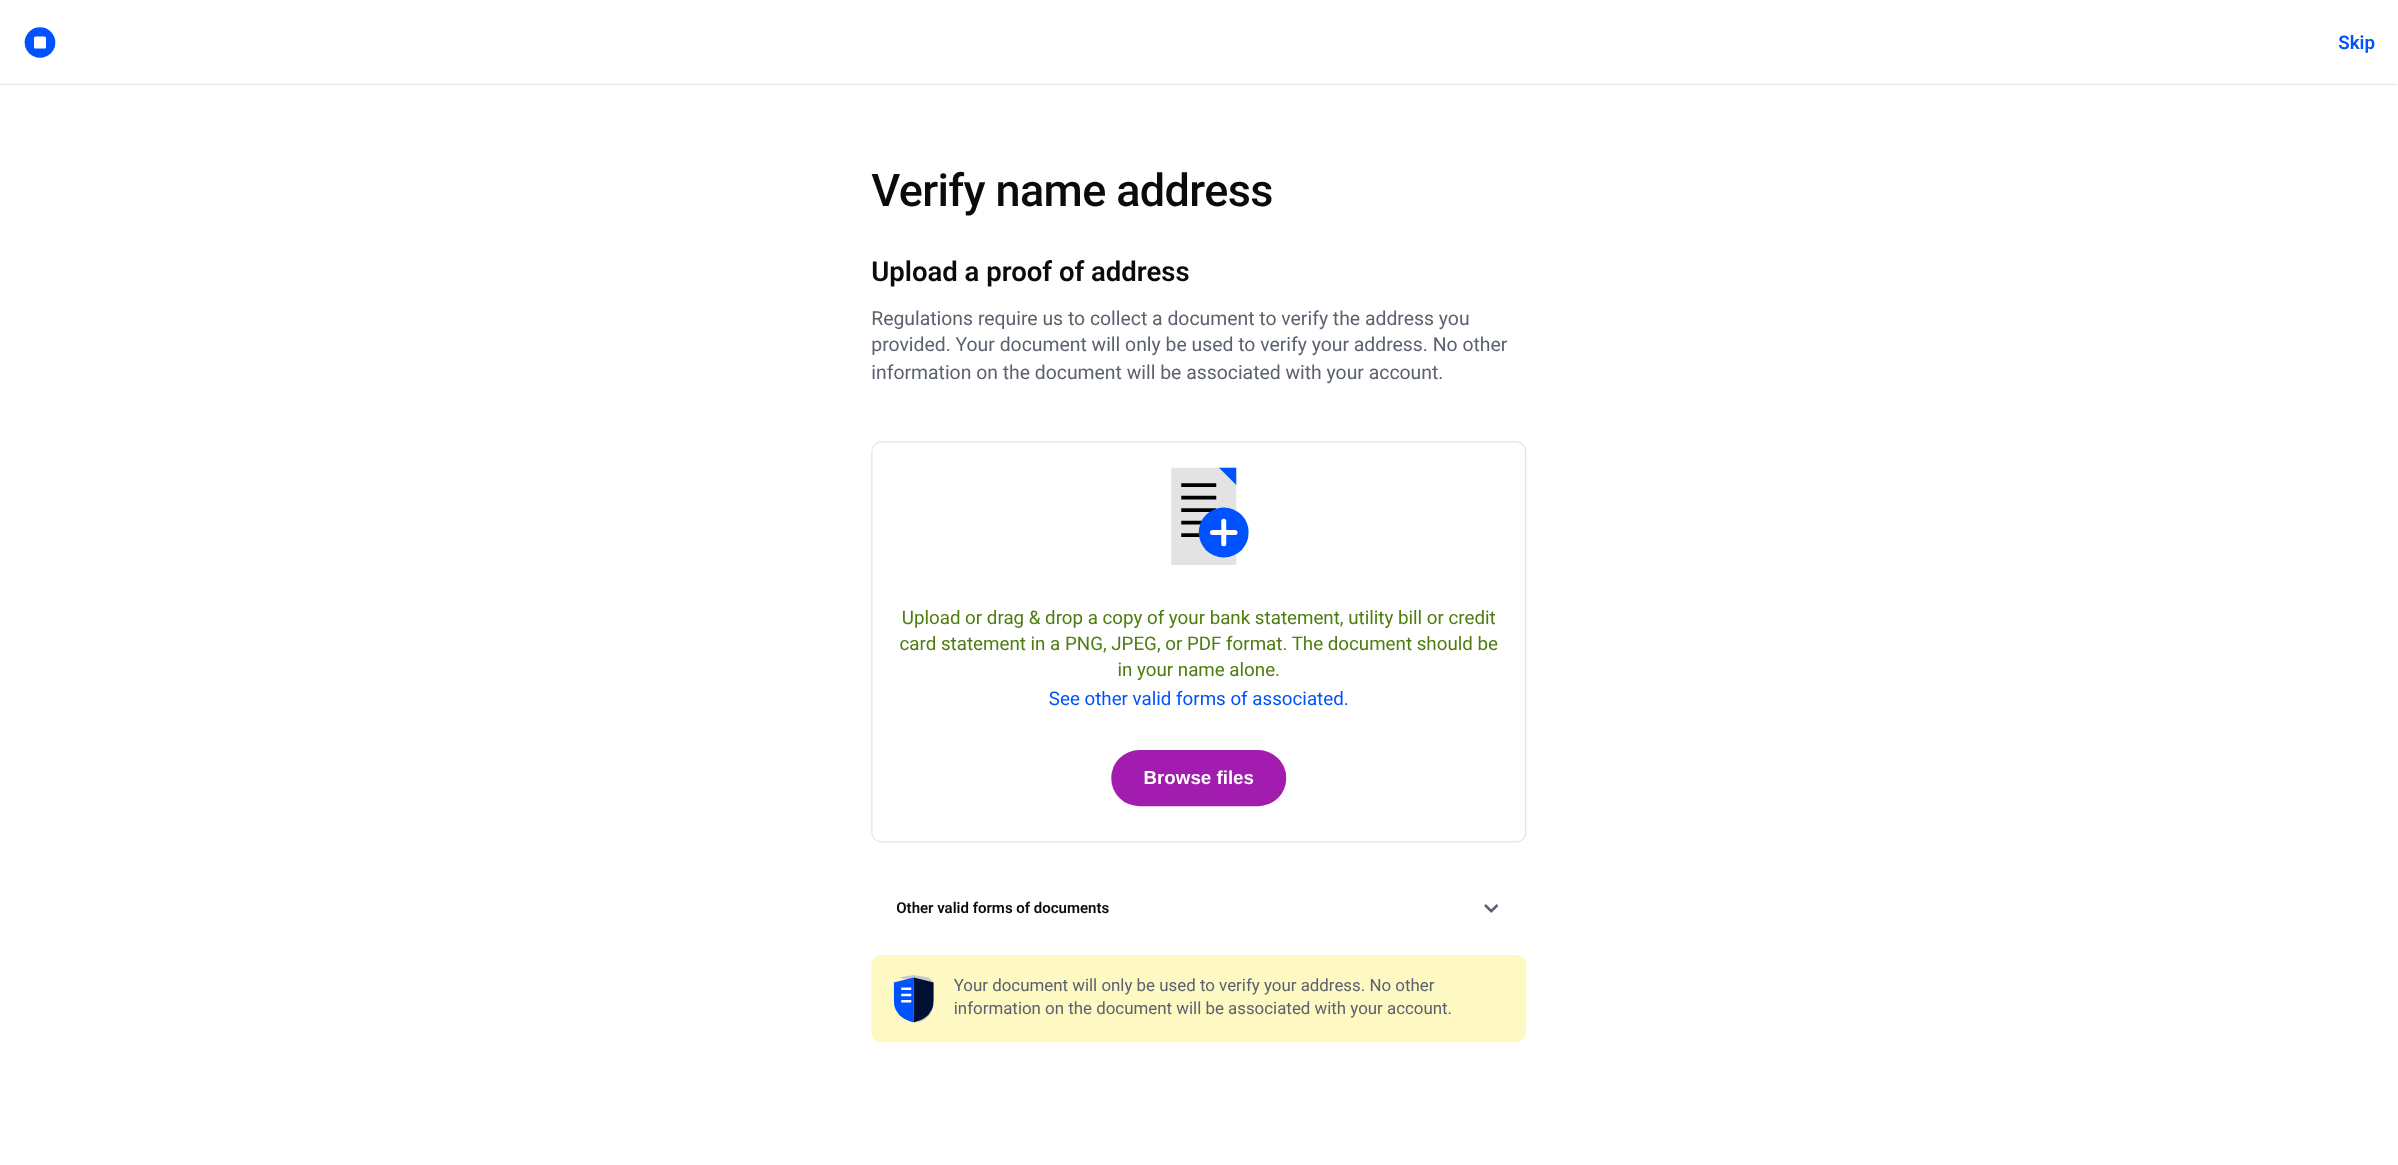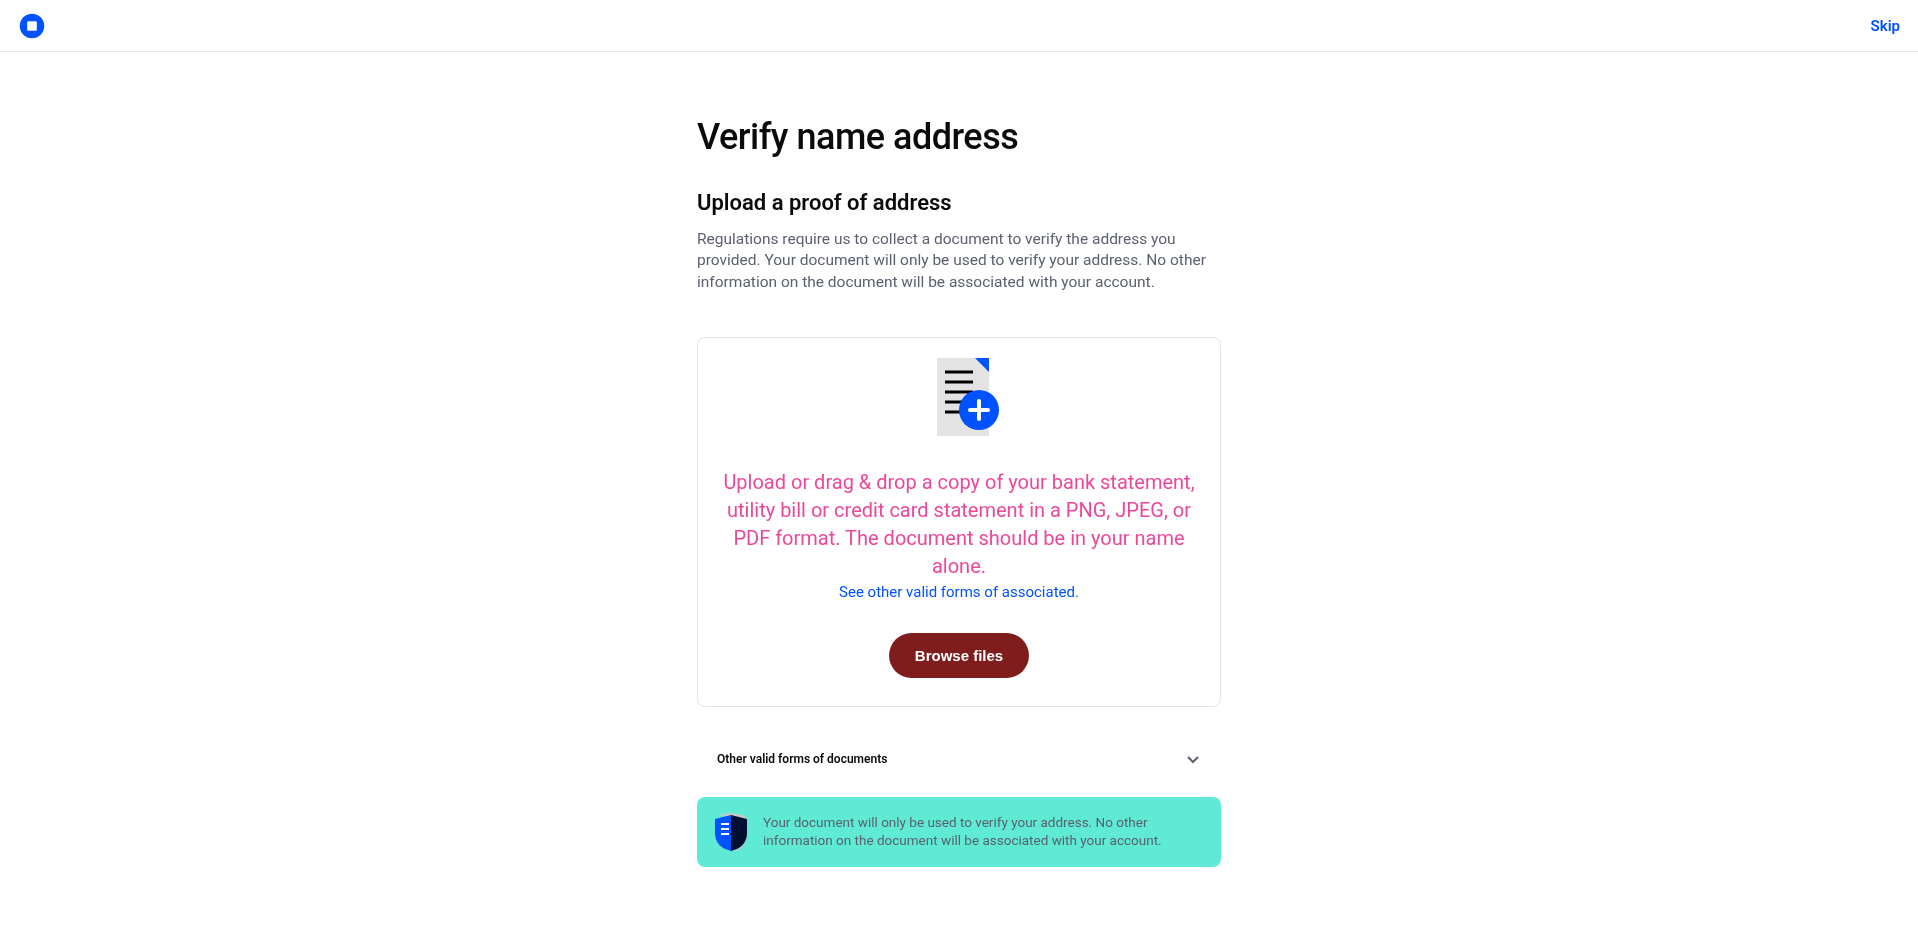--- a/index.html
+++ b/index.html
@@ -11,21 +11,21 @@
     font-family: -apple-system, BlinkMacSystemFont, "Segoe UI", Roboto, "Helvetica Neue", Arial, sans-serif;
     background: #ffffff;
     color: #0a0b0d;
   }
   .header {
     display: flex;
     align-items: center;
     justify-content: space-between;
     padding: 12px 18px;
     border-bottom: 1px solid #e8e8e8;
-    height: 52px;
+    height: 68px;
   }
   .logo {
     width: 28px;
     height: 28px;
   }
   .skip-link {
     color: #0052ff;
     font-weight: 600;
     font-size: 15px;
     text-decoration: none;
@@ -59,35 +59,35 @@
     padding: 20px 20px 28px;
     text-align: center;
     margin-bottom: 28px;
   }
   .doc-icon-wrap {
     display: flex;
     justify-content: center;
     margin-bottom: 30px;
   }
   .upload-text {
-    font-size: 20px;
+    font-size: 15px;
     line-height: 1.4;
-    color: #ec4899;
+    color: #4d7c0f;
     margin: 10px 0 2px;
   }
   .link-text {
     color: #0052ff;
     font-size: 15px;
     text-decoration: none;
     cursor: pointer;
   }
   .browse-btn {
     display: inline-block;
     margin-top: 32px;
-    background: #7f1d1d;
+    background: #a21caf;
     color: #ffffff;
     border: none;
     border-radius: 24px;
     padding: 14px 26px;
     font-size: 15px;
     font-weight: 600;
     cursor: pointer;
   }
   .accordion {
     display: flex;
@@ -102,21 +102,21 @@
   }
   .chevron {
     width: 16px;
     height: 16px;
     color: #5b616e;
   }
   .notice {
     display: flex;
     align-items: flex-start;
     gap: 16px;
-    background: #5eead4;
+    background: #fef9c3;
     border-radius: 8px;
     padding: 16px 18px;
     margin-top: 14px;
   }
   .notice-text {
     font-size: 13.5px;
     line-height: 1.35;
     color: #5b616e;
   }
   .shield-wrap {

